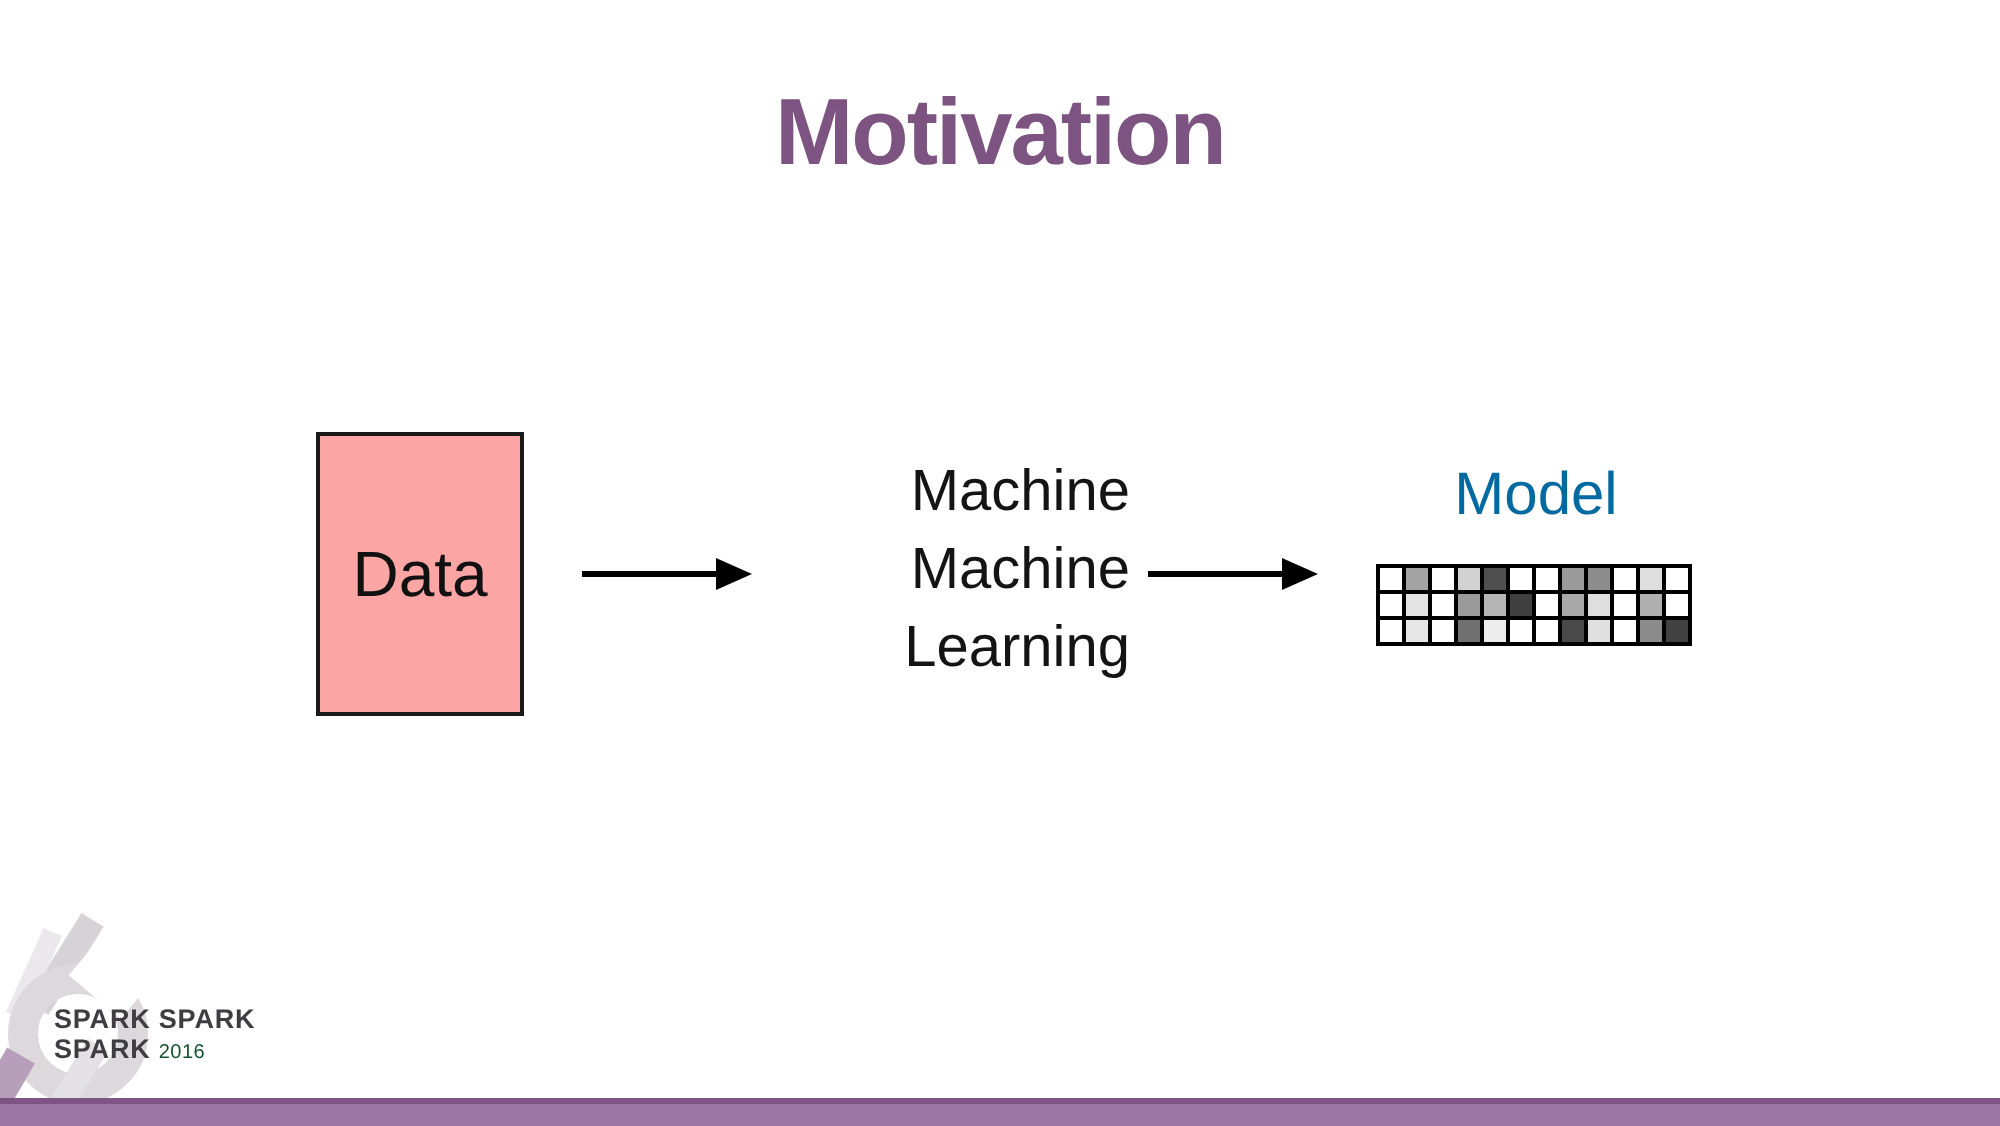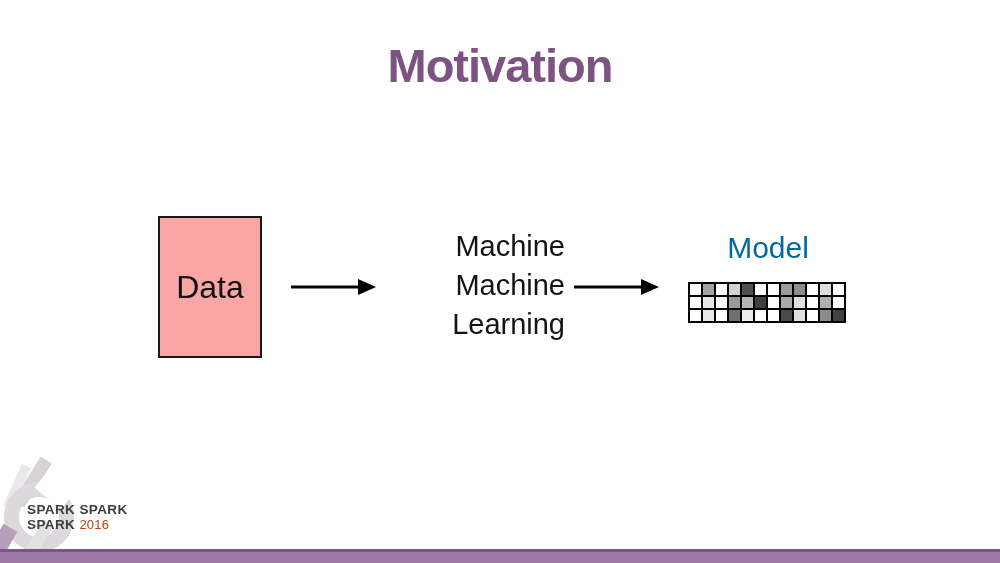--- a/index.html
+++ b/index.html
@@ -90,21 +90,21 @@
     background:#b79fbc;transform:rotate(30deg);
   }
   .logo-text{
     position:absolute;left:27px;top:40px;z-index:6;
     color:#3e3e42;
     font-weight:700;
     font-size:13.5px;letter-spacing:0.4px;line-height:15px;
     white-space:nowrap;
   }
   .logo-text .year{
-    font-weight:400;color:#c2410c;font-size:13px;letter-spacing:0.2px;
+    font-weight:400;color:#14532d;font-size:10px;letter-spacing:0.2px;
   }
 </style>
 </head>
 <body>
 
 <div class="slide">
 
   <div class="title">Motivation</div>
 
   <div class="data-box">

